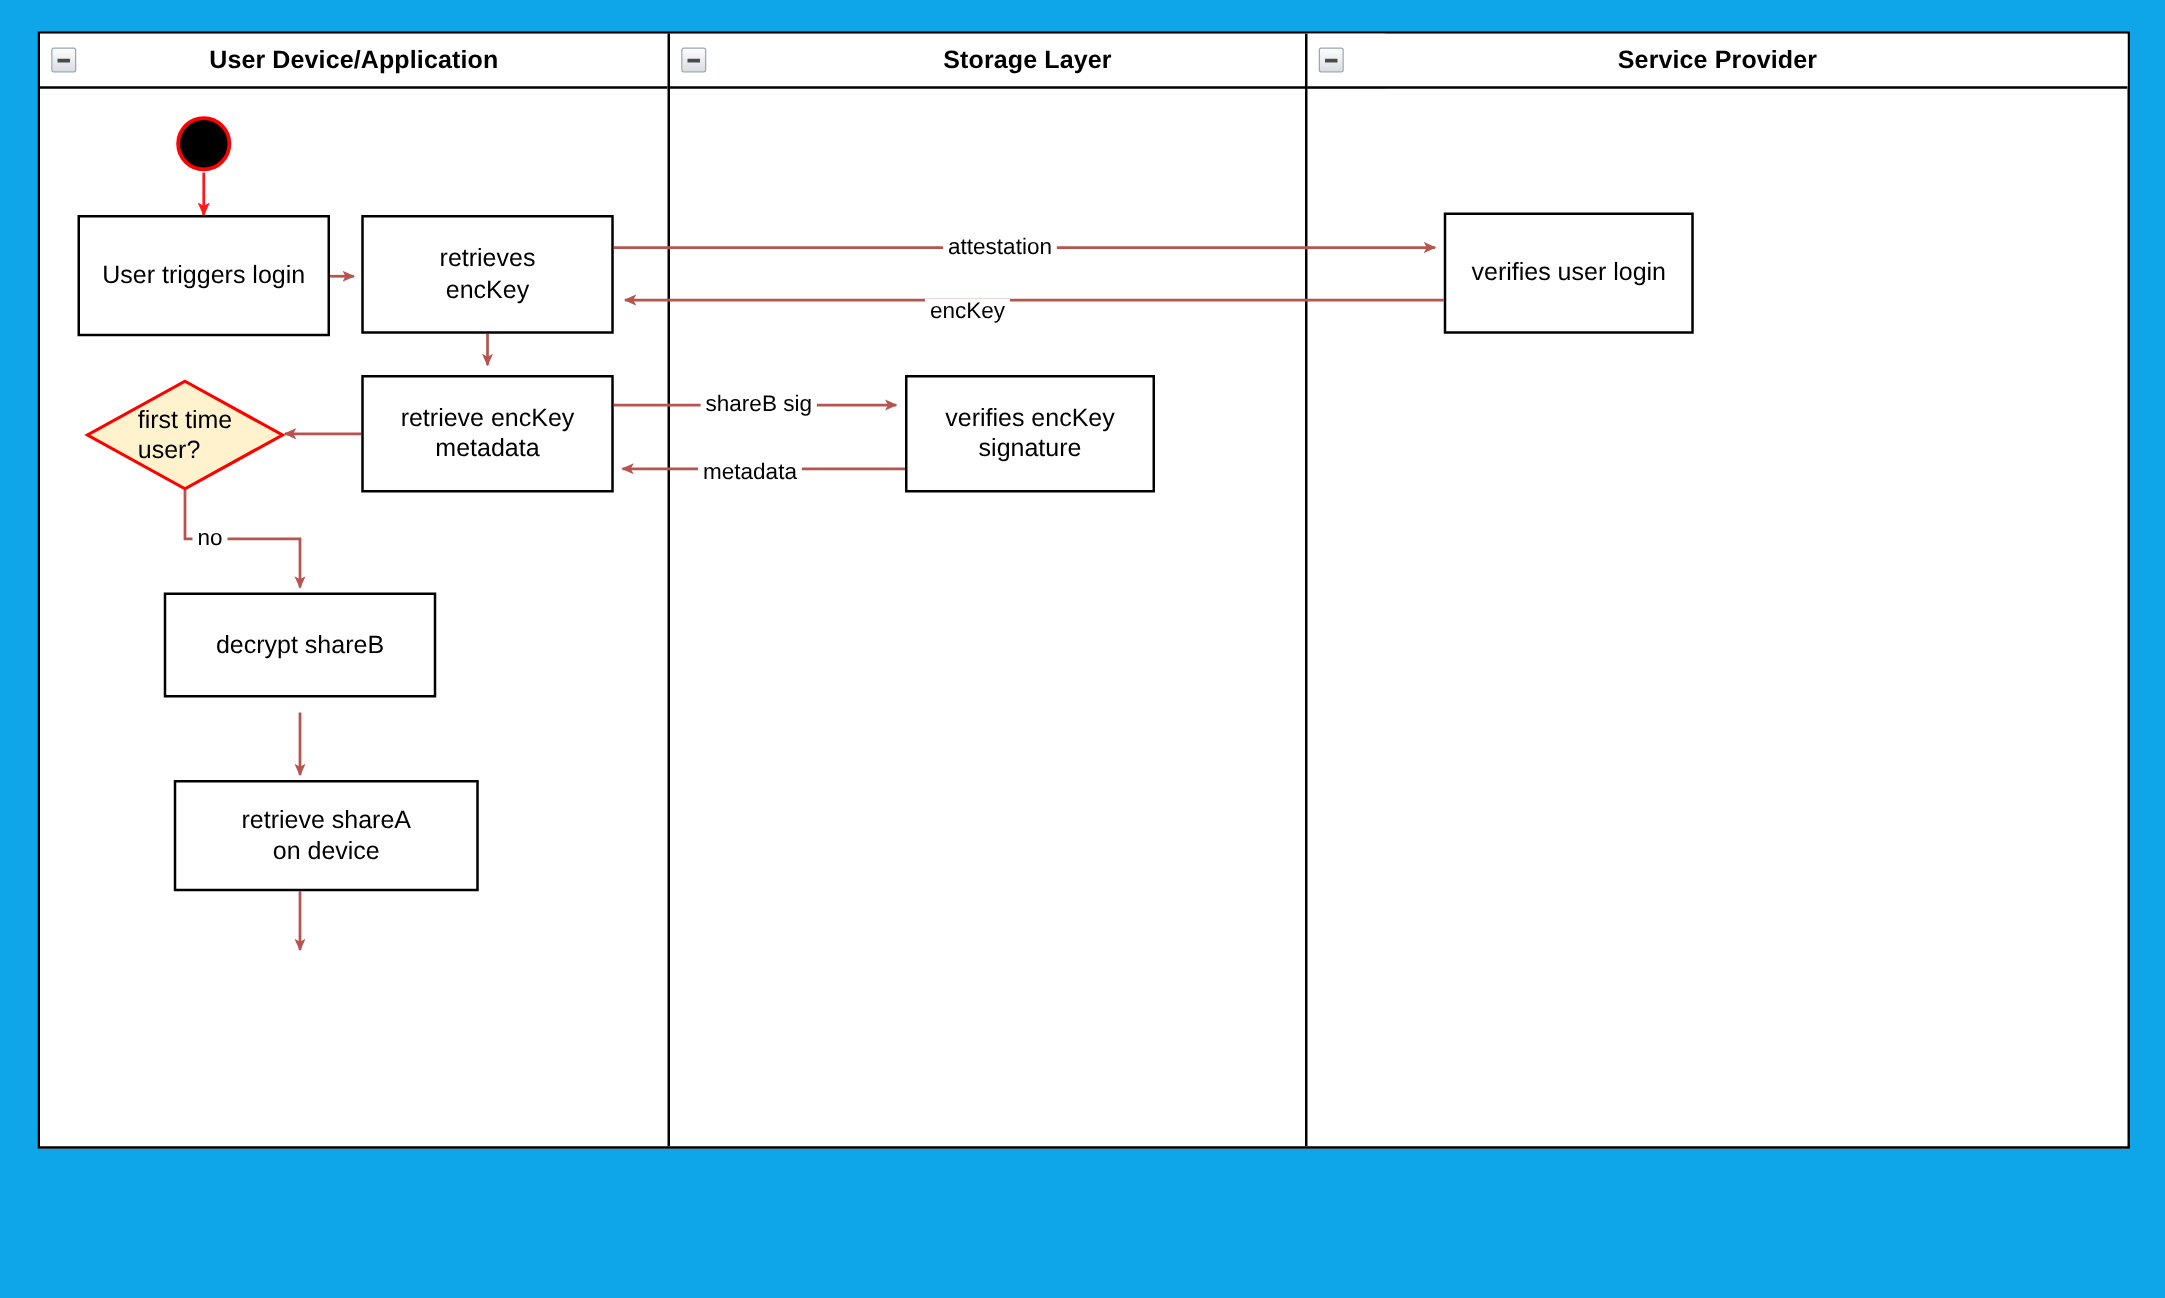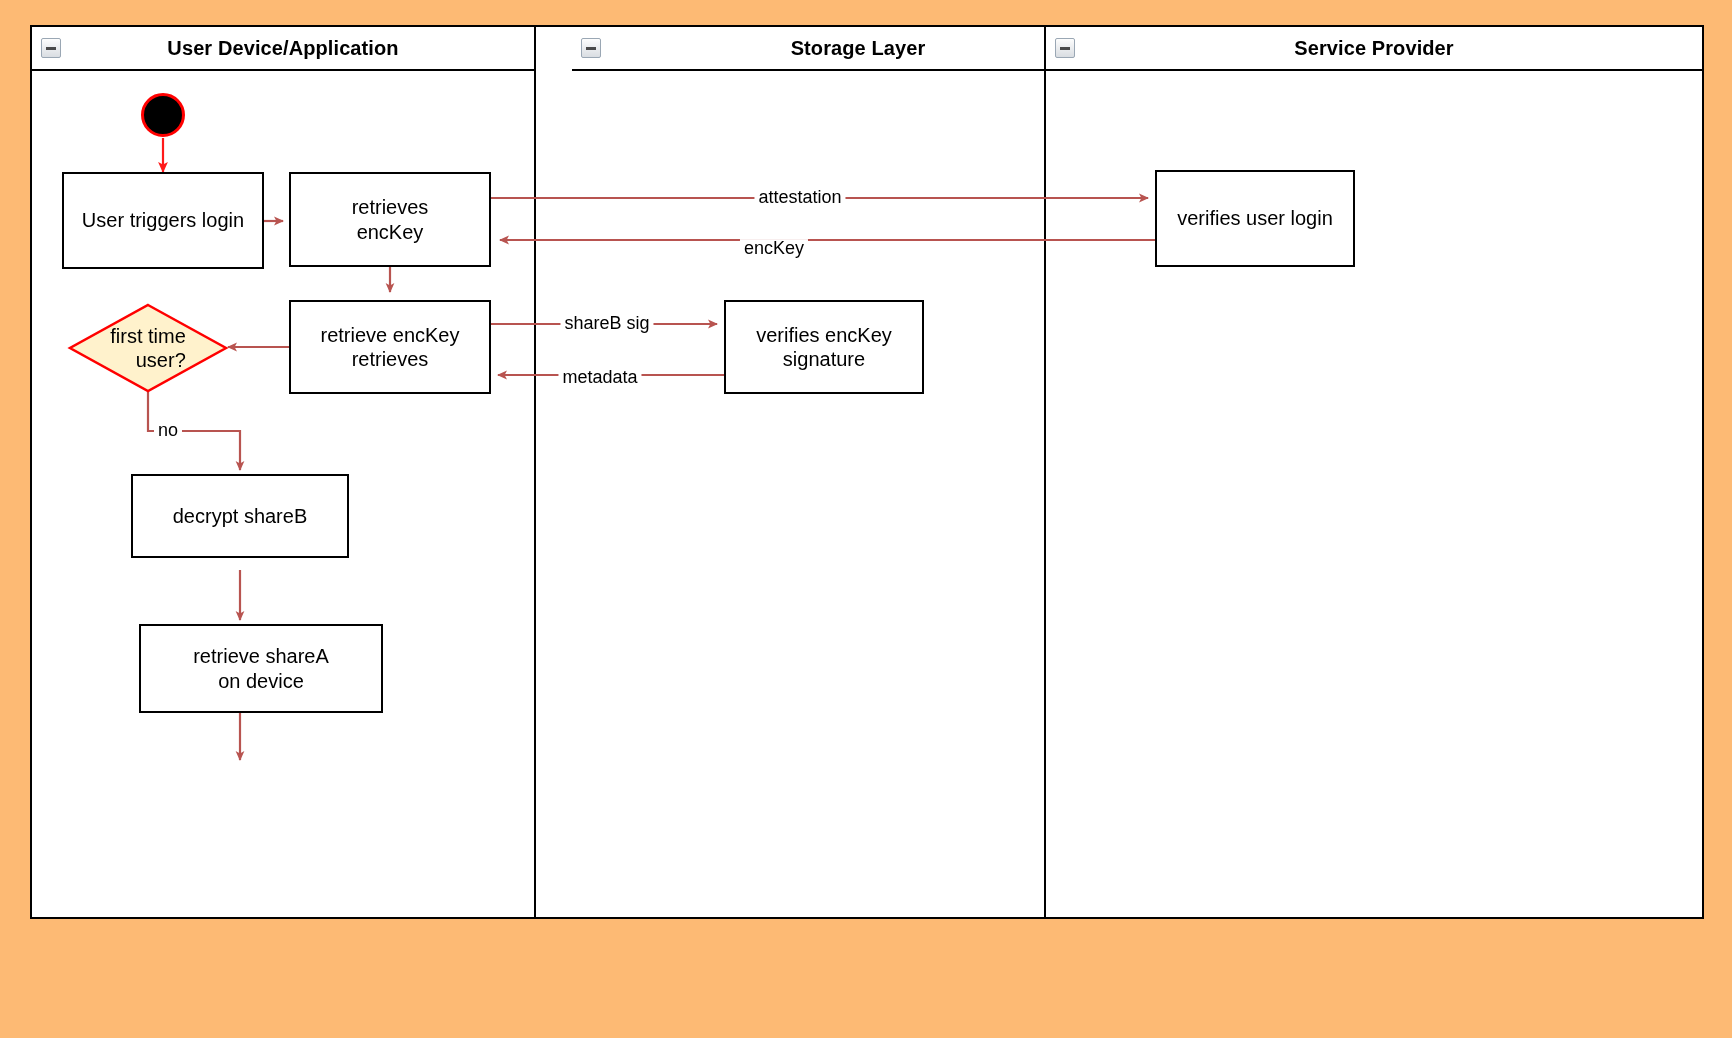--- a/index.html
+++ b/index.html
@@ -9,21 +9,21 @@
     background: #ffffff;
   }
   body {
     font-family: "Liberation Sans", sans-serif;
     -webkit-font-smoothing: antialiased;
   }
   #canvas {
     position: relative;
     width: 1732px;
     height: 1038px;
-    background: #fdba74;
+    background: #0ea5e9;
     overflow: hidden;
   }
 
   
   .pool {
     position: absolute;
     left: 30px;
     top: 25px;
     width: 1674px;
     height: 894px;
@@ -109,21 +109,21 @@
   .decision {
     position: absolute;
     display: flex;
     align-items: center;
     justify-content: center;
   }
   .decision svg { position: absolute; left: 0; top: 0; overflow: visible; }
   .decision .dec-label {
     position: relative;
     z-index: 2;
-    text-align: right;
+    text-align: left;
     font-size: 20px;
     line-height: 1.2;
     color: #000000;
     white-space: pre-line;
   }
 
   
   #edges {
     position: absolute;
     left: 0; top: 0;
@@ -147,21 +147,21 @@
 
 <div id="canvas">
 
   <div class="pool">
 
     <div class="lane-header" style="left:0; width:502px;">
       <div class="collapse-icon"></div>
       <div class="lane-title">User Device/Application</div>
     </div>
 
-    <div class="lane-header" style="left:504px; width:572px;margin-left:36px;">
+    <div class="lane-header" style="left:504px; width:572px;">
       <div class="collapse-icon"></div>
       <div class="lane-title">Storage Layer</div>
     </div>
 
     <div class="lane-header" style="left:1014px; width:656px;">
       <div class="collapse-icon"></div>
       <div class="lane-title">Service Provider</div>
     </div>
 
     <div class="lane-divider" style="left:502px;"></div>
@@ -250,21 +250,21 @@
     <span>User triggers login</span>
   </div>
 
   <div class="node" style="left:289px; top:172px; width:202px; height:95px;align-items:center;">
     <span>retrieves
 encKey</span>
   </div>
 
   <div class="node" style="left:289px; top:300px; width:202px; height:94px;">
     <span>retrieve encKey
-retrieves</span>
+metadata</span>
   </div>
 
   <div class="decision" style="left:68px; top:303px; width:160px; height:90px;">
     <svg width="160" height="90" viewBox="0 0 160 90" xmlns="http://www.w3.org/2000/svg">
       <polygon points="80,2 158,45 80,88 2,45" fill="#fff2cc" stroke="#ff0000" stroke-width="2.5"></polygon>
     </svg>
     <div class="dec-label">first time
 user?</div>
   </div>
 

